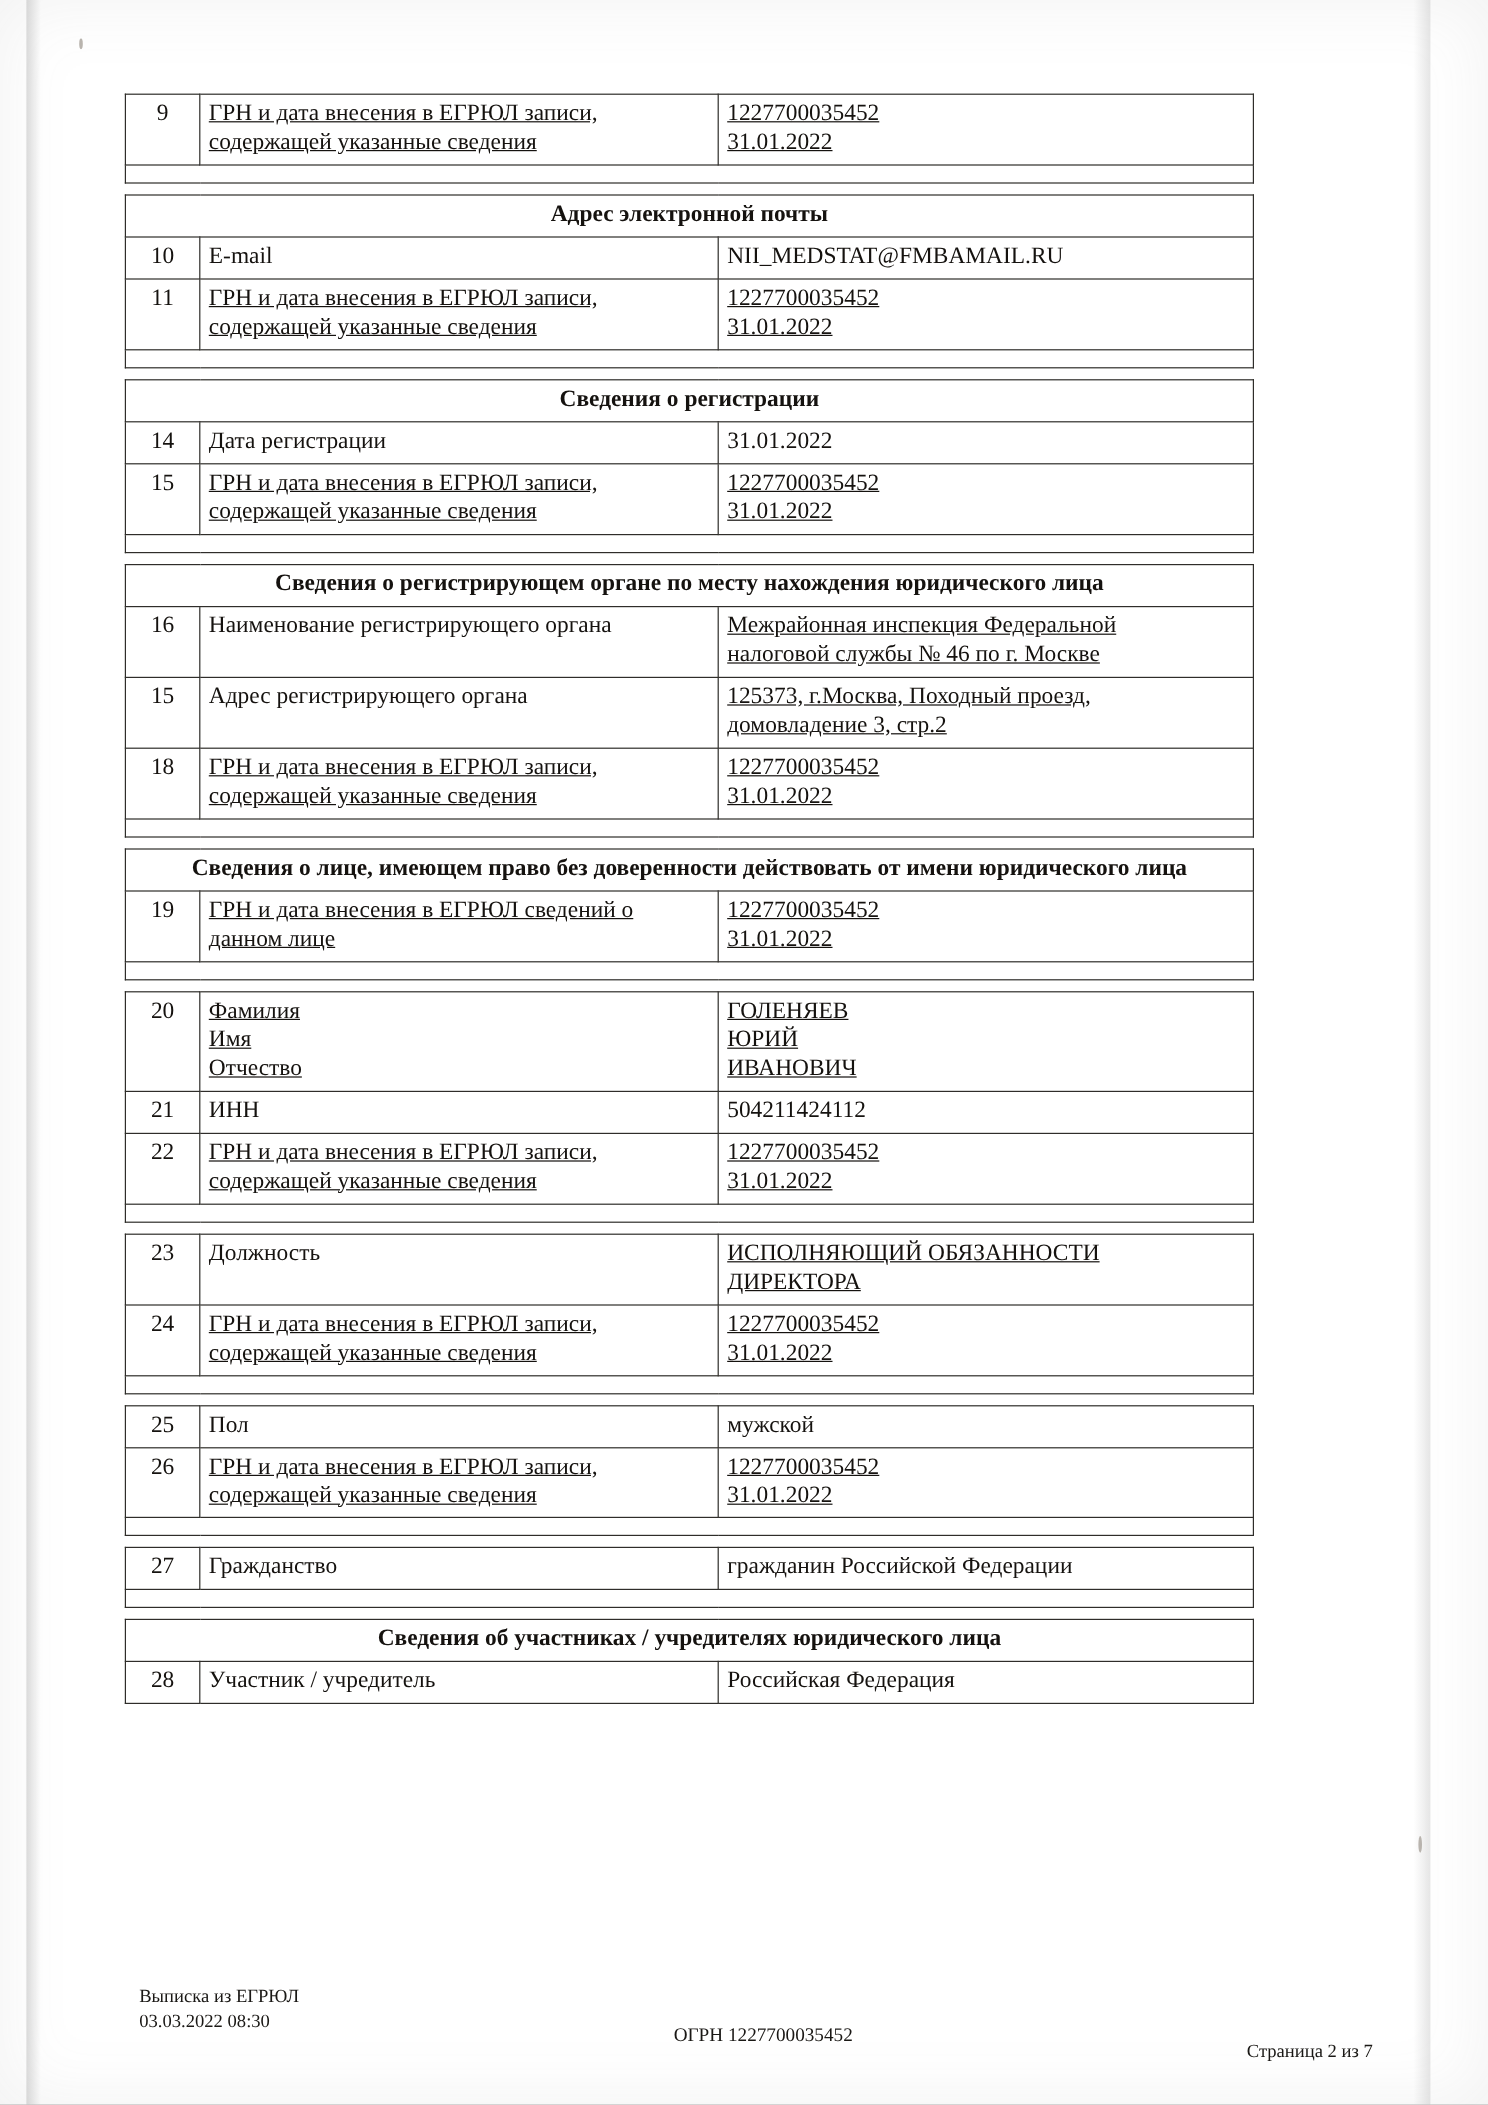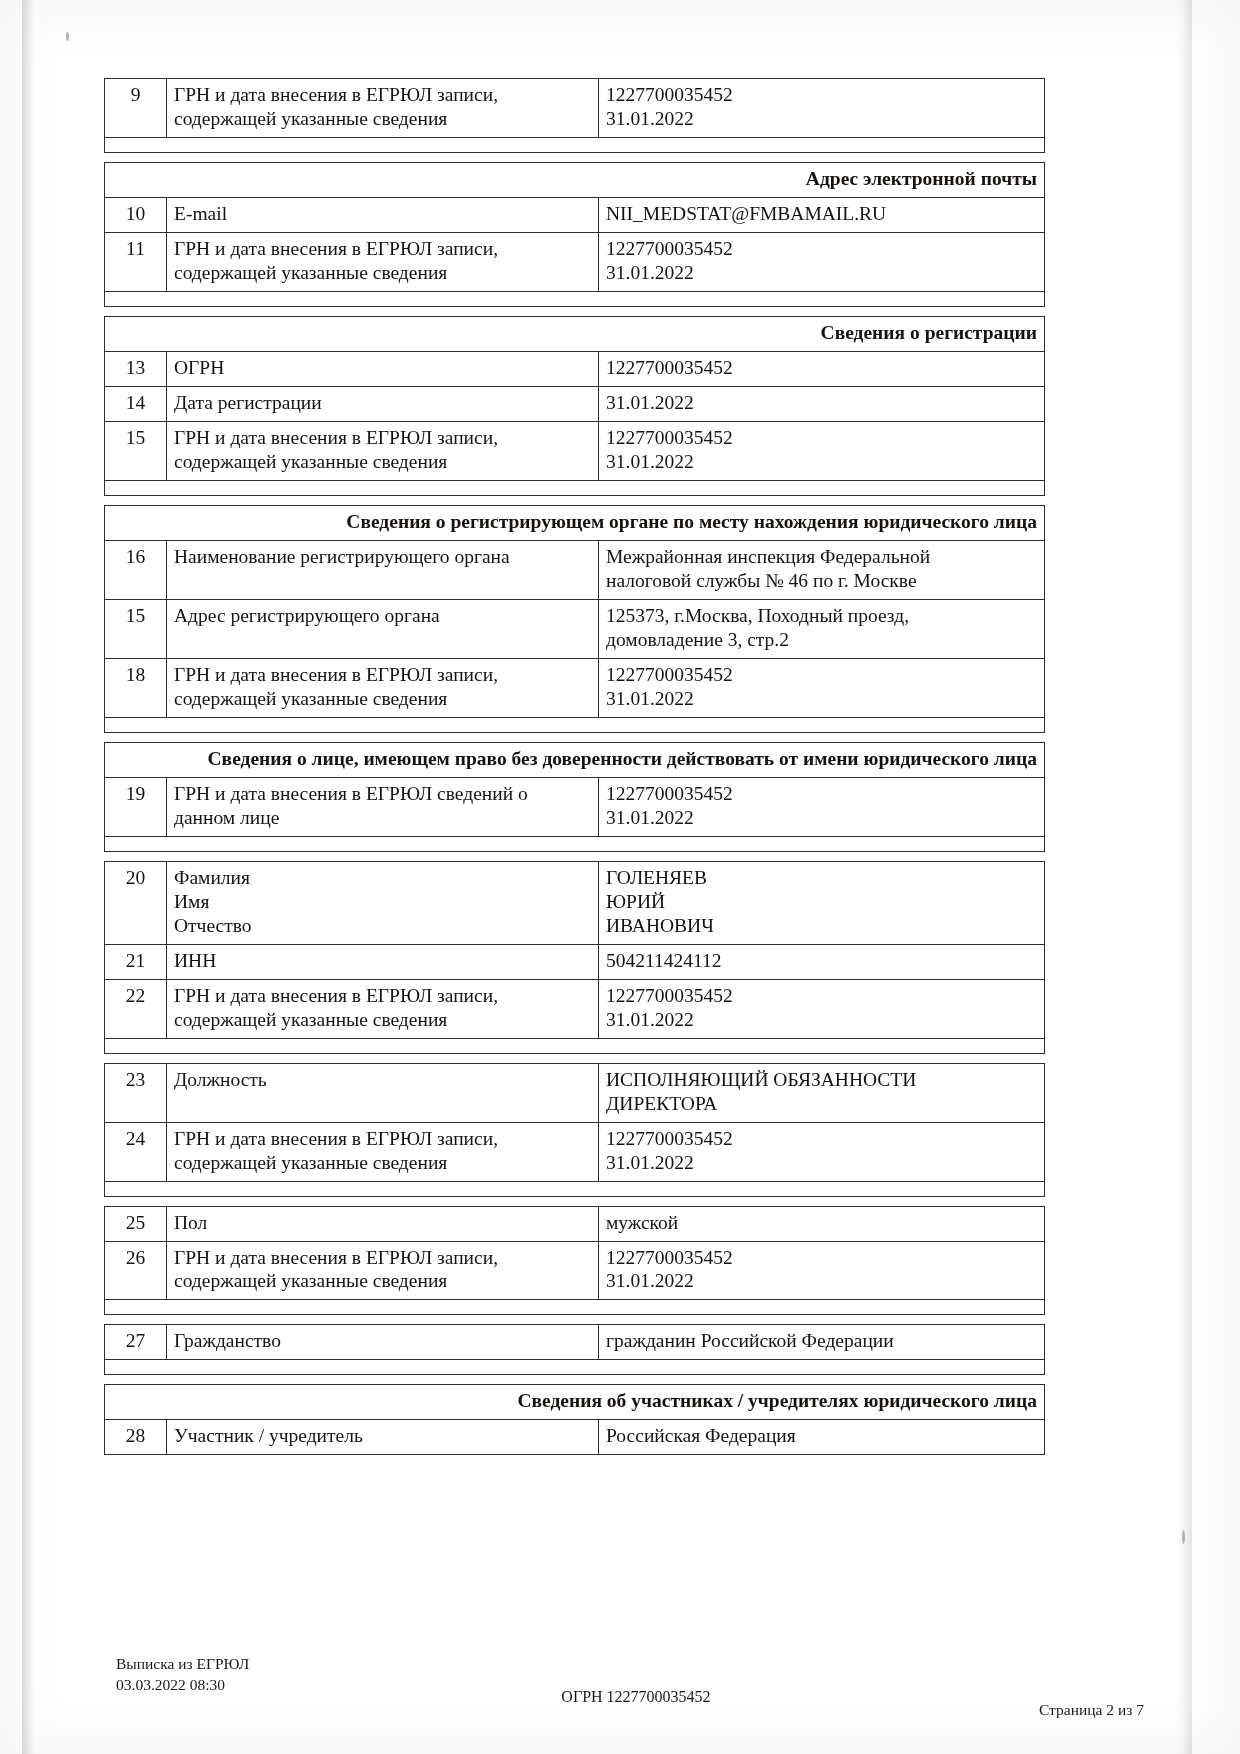--- a/index.html
+++ b/index.html
@@ -63,41 +63,41 @@
   col.c-num  { width: 62px; }
   col.c-name { width: 432px; }
   col.c-val  { width: 446px; }
 
   td.num {
     text-align: center;
     padding-top: 4px;
     font-size: 19px;
   }
   td.section {
-    text-align: right;
+    text-align: center;
     font-weight: bold;
     font-size: 20px;
     padding: 6px 10px 8px 10px;
     line-height: 1.2;
   }
   tr.spacer td {
     height: 14px;
     padding: 0;
     border-left: 1px solid #2f2d2a;
     border-right: 1px solid #2f2d2a;
     border-top: 1px solid #2f2d2a;
     border-bottom: 1px solid #2f2d2a;
   }
   tr.gap td {
     border: none;
     height: 9px;
     padding: 0;
     background: transparent;
   }
-  .val-line { display: block; }
+  .val-line { display: block; text-decoration: underline; }
   .caps { }
 
   
   .footer {
     position: absolute;
     left: 16px;
     top: 1654px;
     width: 1240px;
     height: 70px;
     font-size: 15px;
@@ -188,25 +188,20 @@
             <td colspan="3"></td>
           </tr>
         <tr class="gap">
             <td colspan="3"></td>
           </tr>
 
         <tr>
           <td class="section" colspan="3">Сведения о регистрации</td>
         </tr>
         <tr>
-          <td class="num">13</td>
-          <td>ОГРН</td>
-          <td>1227700035452</td>
-        </tr>
-        <tr>
           <td class="num">14</td>
           <td>Дата регистрации</td>
           <td>31.01.2022</td>
         </tr>
         <tr>
           <td class="num">15</td>
           <td>
             <span class="val-line">ГРН и дата внесения в ЕГРЮЛ записи,</span>
             <span class="val-line">содержащей указанные сведения</span>
           </td>

